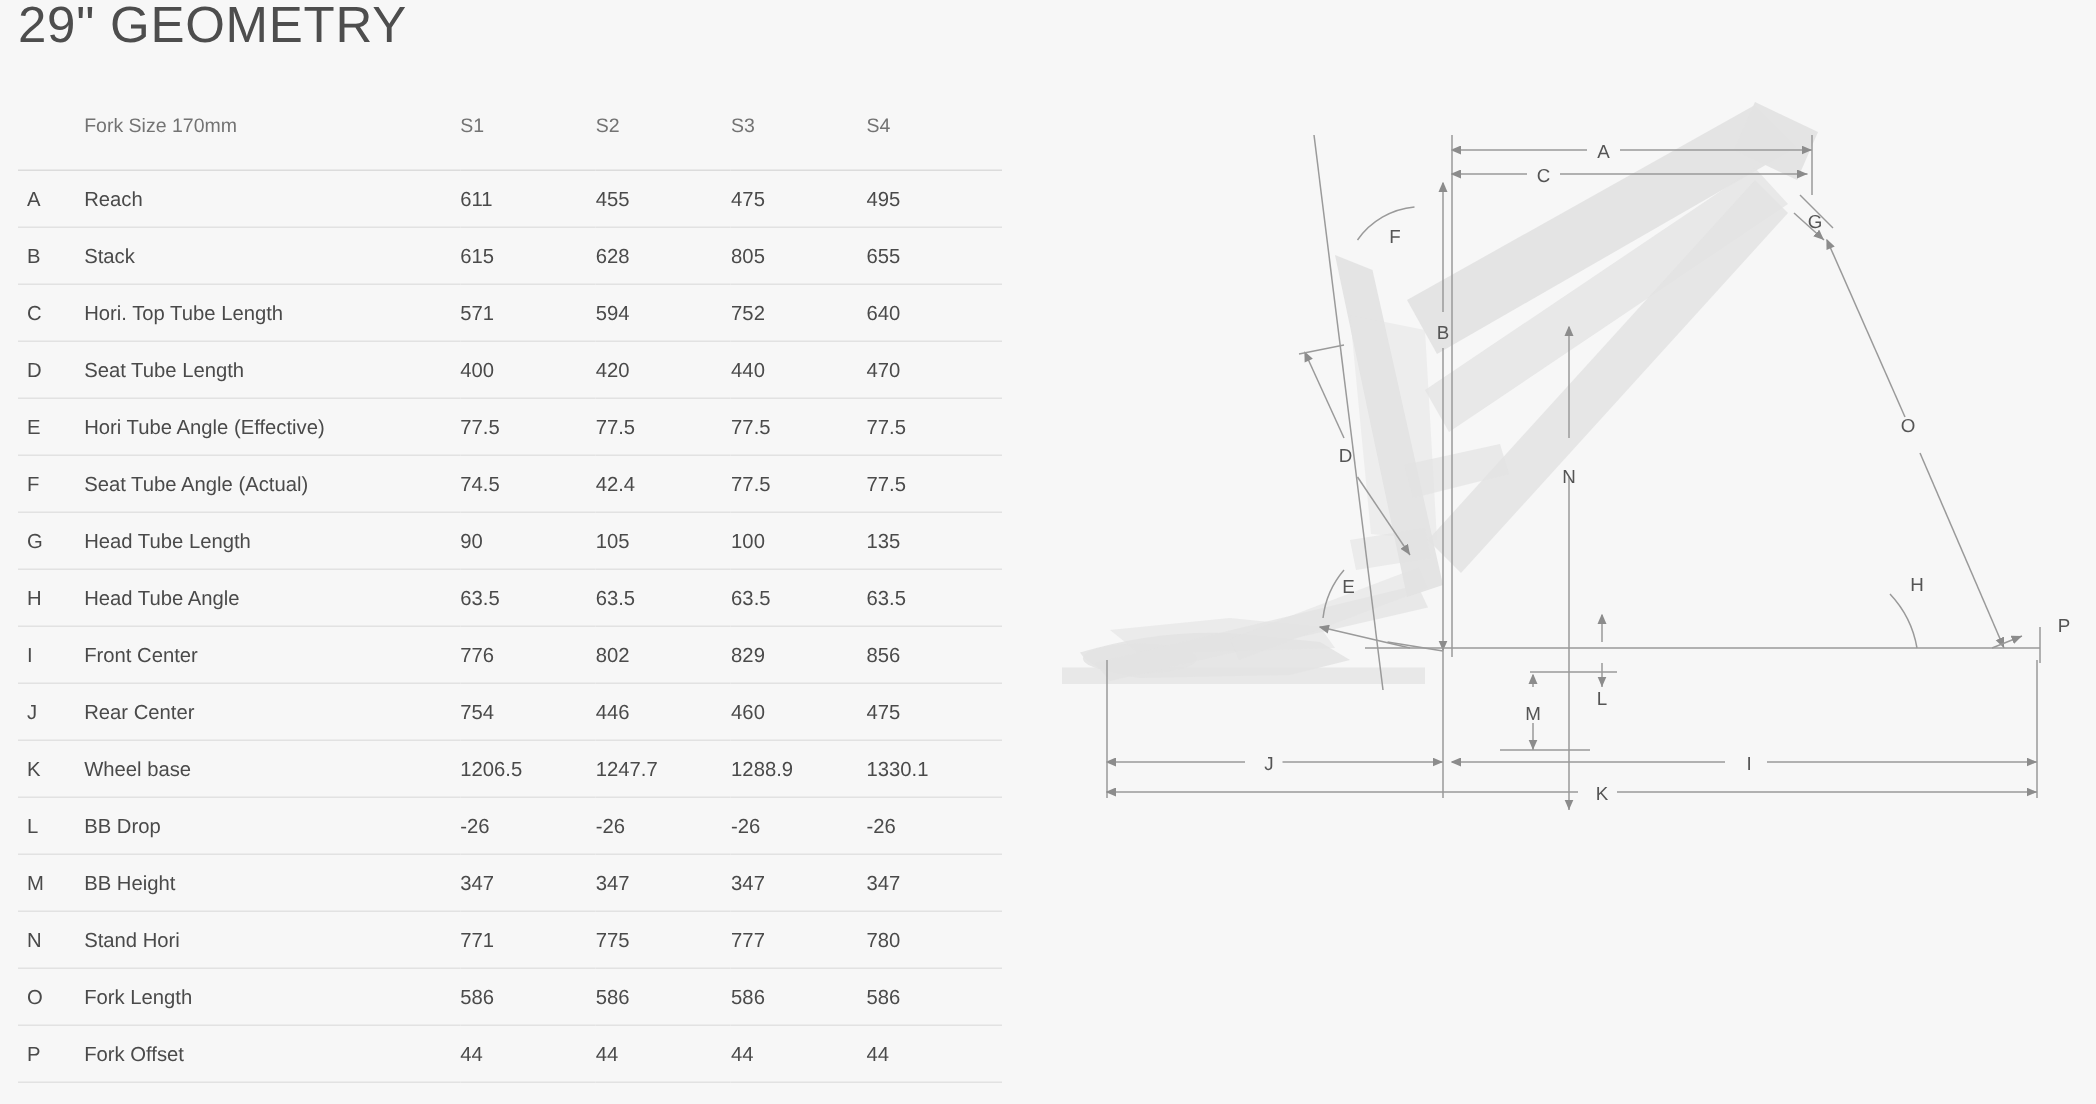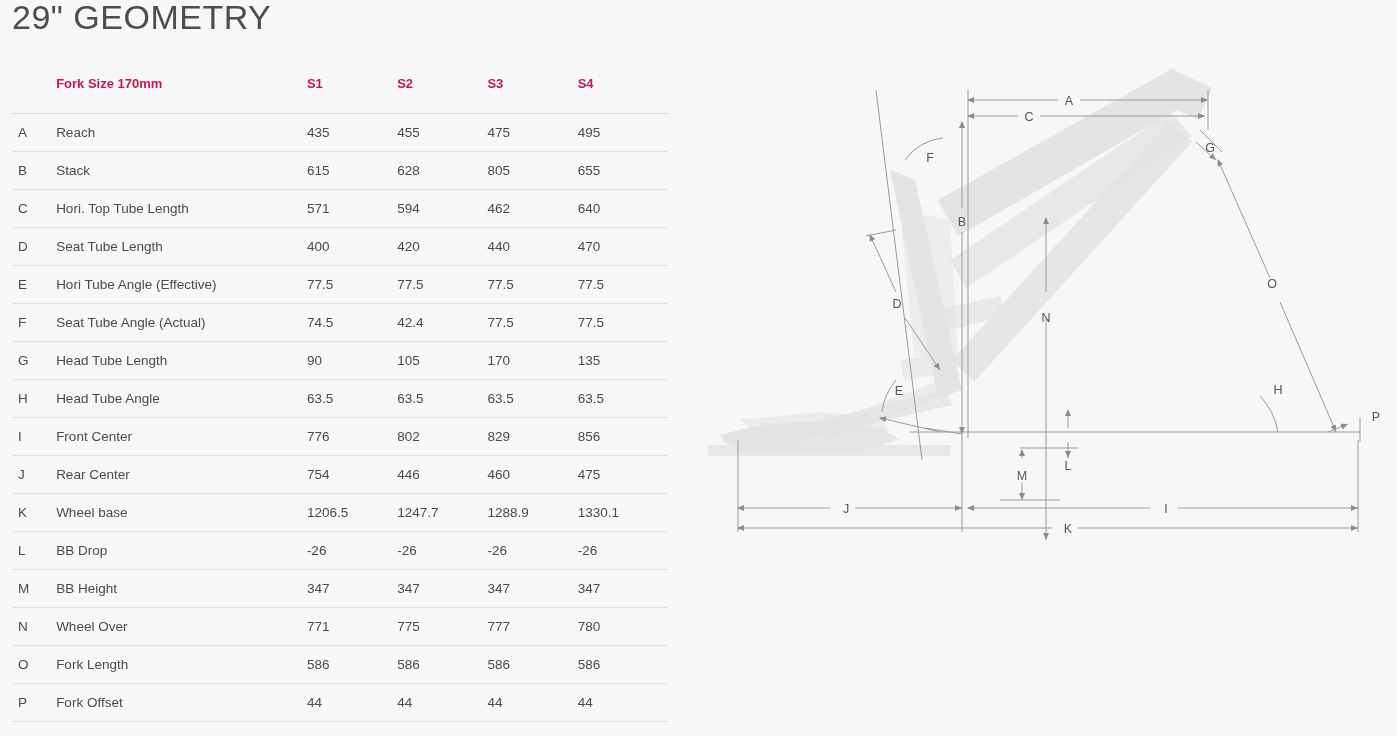--- a/index.html
+++ b/index.html
@@ -30,25 +30,25 @@
     width:656px;
     font-size:13.5px;
   }
   th,td{
     text-align:left;
     padding:0;
     font-weight:400;
     color:#4a4a4a;
   }
   thead th{
-    font-weight:700;
+    font-weight:400;
     font-size:13px;
     padding-bottom:22px;
     padding-top:4px;
-    color:#be185d;
+    color:#737373;
   }
   thead tr{border-bottom:1px solid #dcdcdc;}
   tbody tr{border-bottom:1px solid #e2e2e2;height:38px;}
   .c-key{width:38px;padding-left:6px;}
   .c-name{width:250px;}
   .c-val{width:90px;}
   td.c-key{color:#4a4a4a;}
   .sizehdr{padding-left:0;}
 
   
@@ -79,39 +79,39 @@
           <th class="c-val">S2</th>
           <th class="c-val">S3</th>
           <th class="c-val">S4</th>
         </tr>
       </thead>
       <tbody>
 
         <tr>
           <td class="c-key">A</td>
           <td class="c-name">Reach</td>
-          <td class="c-val">435</td>
+          <td class="c-val">611</td>
           <td class="c-val">455</td>
           <td class="c-val">475</td>
           <td class="c-val">495</td>
         </tr>
         <tr>
           <td class="c-key">B</td>
           <td class="c-name">Stack</td>
           <td class="c-val">615</td>
           <td class="c-val">628</td>
           <td class="c-val">805</td>
           <td class="c-val">655</td>
         </tr>
         <tr>
           <td class="c-key">C</td>
           <td class="c-name">Hori. Top Tube Length</td>
           <td class="c-val">571</td>
           <td class="c-val">594</td>
-          <td class="c-val">462</td>
+          <td class="c-val">752</td>
           <td class="c-val">640</td>
         </tr>
         <tr>
           <td class="c-key">D</td>
           <td class="c-name">Seat Tube Length</td>
           <td class="c-val">400</td>
           <td class="c-val">420</td>
           <td class="c-val">440</td>
           <td class="c-val">470</td>
         </tr>
@@ -129,21 +129,21 @@
           <td class="c-val">74.5</td>
           <td class="c-val">42.4</td>
           <td class="c-val">77.5</td>
           <td class="c-val">77.5</td>
         </tr>
         <tr>
           <td class="c-key">G</td>
           <td class="c-name">Head Tube Length</td>
           <td class="c-val">90</td>
           <td class="c-val">105</td>
-          <td class="c-val">170</td>
+          <td class="c-val">100</td>
           <td class="c-val">135</td>
         </tr>
         <tr>
           <td class="c-key">H</td>
           <td class="c-name">Head Tube Angle</td>
           <td class="c-val">63.5</td>
           <td class="c-val">63.5</td>
           <td class="c-val">63.5</td>
           <td class="c-val">63.5</td>
         </tr>
@@ -182,21 +182,21 @@
         <tr>
           <td class="c-key">M</td>
           <td class="c-name">BB Height</td>
           <td class="c-val">347</td>
           <td class="c-val">347</td>
           <td class="c-val">347</td>
           <td class="c-val">347</td>
         </tr>
         <tr>
           <td class="c-key">N</td>
-          <td class="c-name">Wheel Over</td>
+          <td class="c-name">Stand Hori</td>
           <td class="c-val">771</td>
           <td class="c-val">775</td>
           <td class="c-val">777</td>
           <td class="c-val">780</td>
         </tr>
         <tr>
           <td class="c-key">O</td>
           <td class="c-name">Fork Length</td>
           <td class="c-val">586</td>
           <td class="c-val">586</td>

